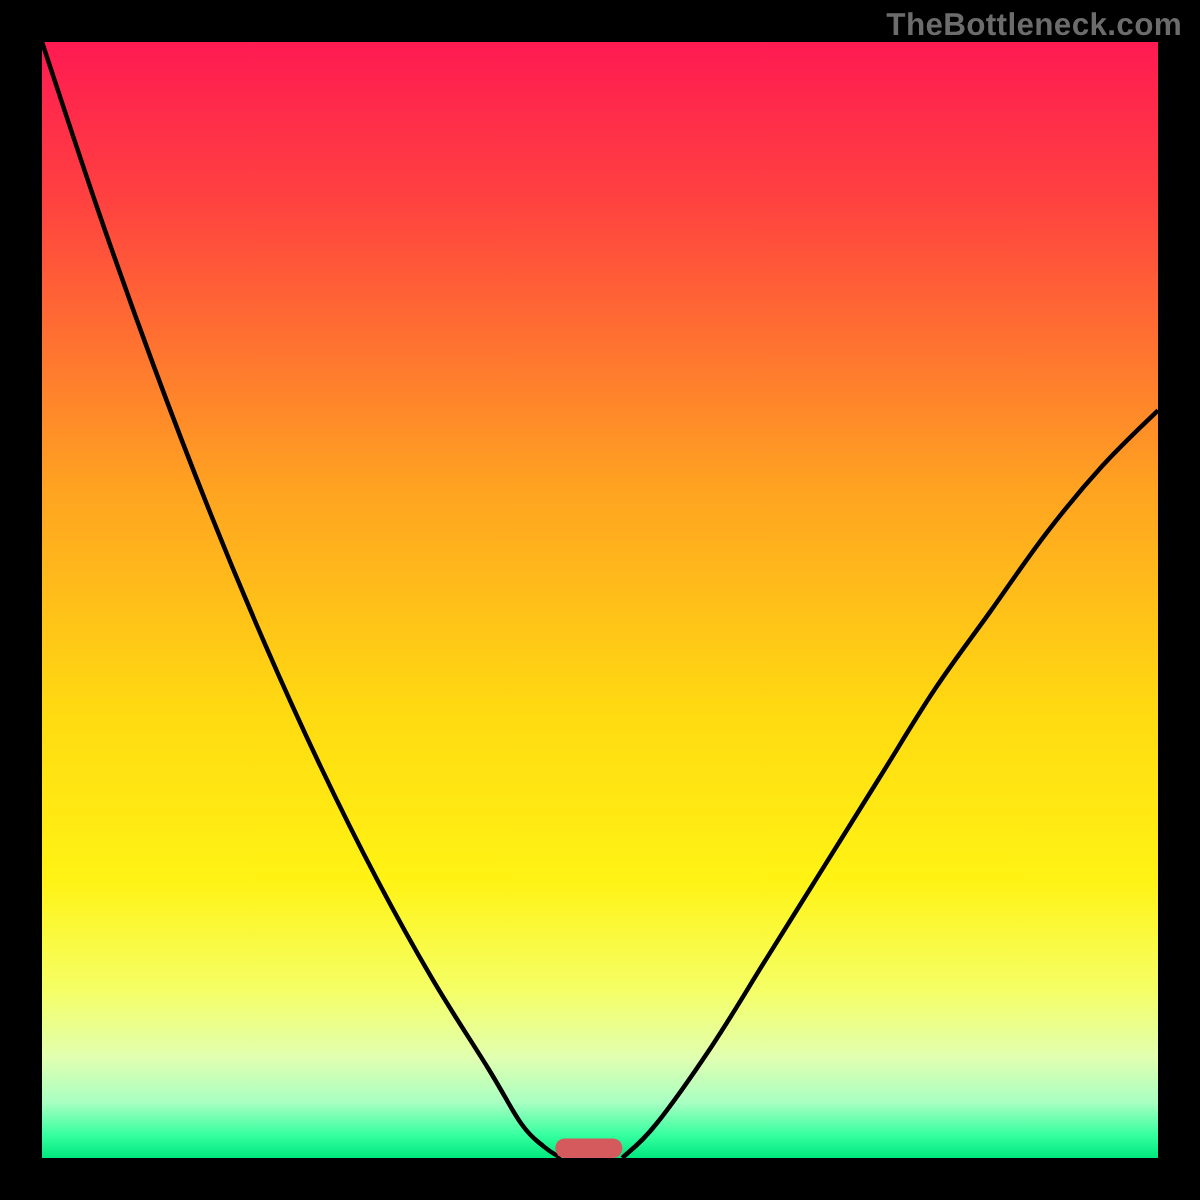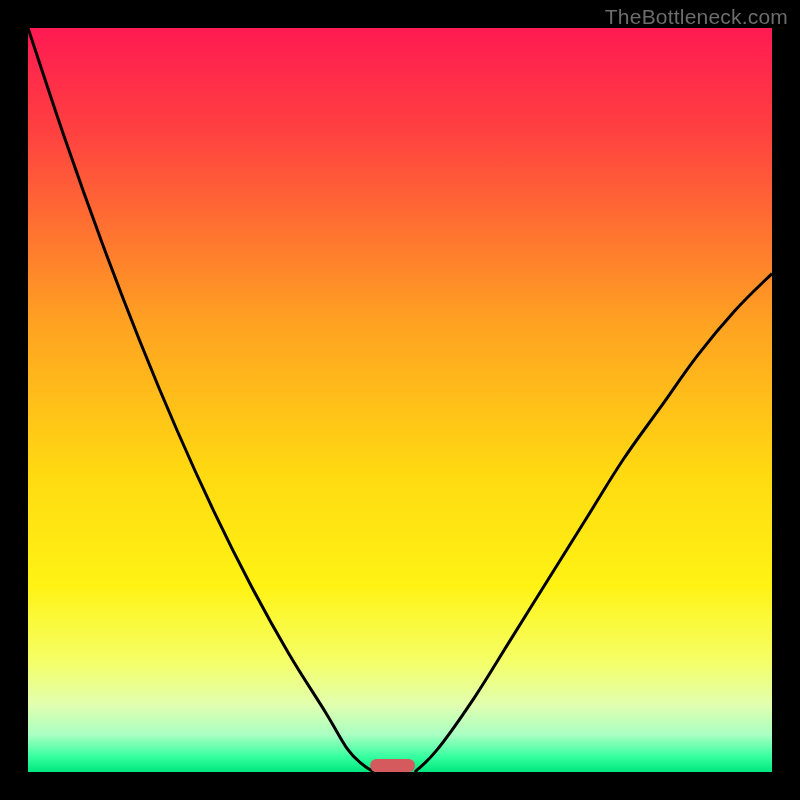--- a/index.html
+++ b/index.html
@@ -23,21 +23,21 @@
     top: 28px;
     width: 744px;
     height: 744px;
   }
   .watermark {
     position: absolute;
     top: 5px;
     right: 12px;
     color: #6c6c6c;
     font-size: 21px;
-    font-weight: 400;
+    font-weight: 700;
     letter-spacing: 0.2px;
     z-index: 5;
   }
   svg { display: block; }
 </style>
 </head>
 <body>
 
 <div class="frame">
 

